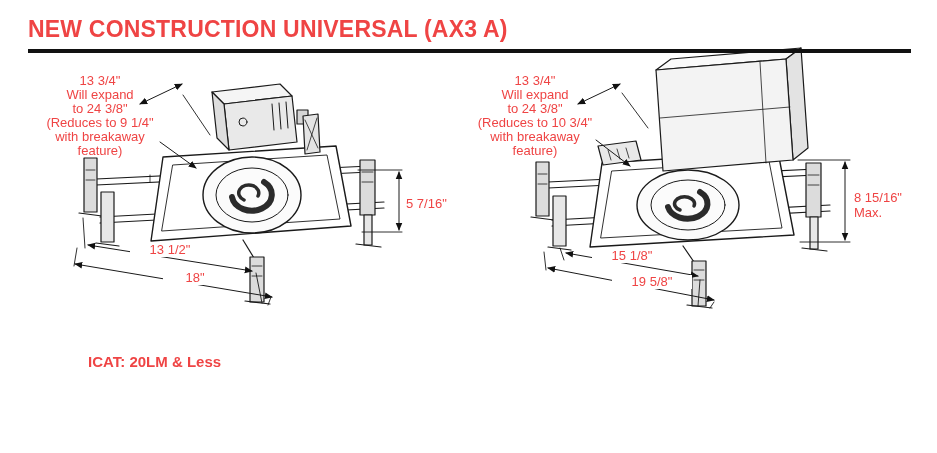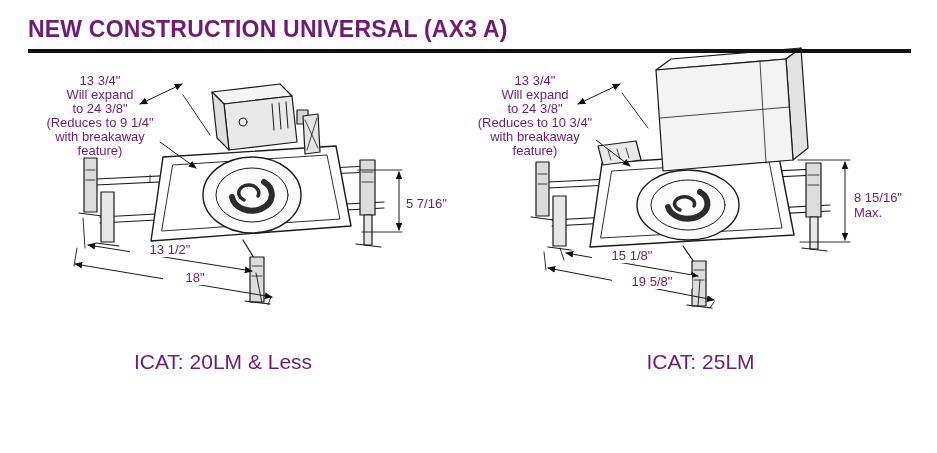--- a/index.html
+++ b/index.html
@@ -1,27 +1,27 @@
 <!DOCTYPE html>
 <html><head>
 <meta charset="utf-8">
 <style>
   * { margin:0; padding:0; box-sizing:border-box; }
   html,body { background:#ffffff; }
   .page {
     position:relative; width:937px; height:453px; background:#fff;
-    font-family:"Liberation Sans", sans-serif; color:#701a75; overflow:hidden;
+    font-family:"Liberation Sans", sans-serif; color:#ef4444; overflow:hidden;
   }
   .abs { position:absolute; }
   .title { left:28px; top:16px; font-size:23px; font-weight:700; letter-spacing:.2px; white-space:nowrap; }
   .rule { left:28px; top:49px; width:883px; height:4px; background:#111; }
   .note { width:136px; text-align:center; font-size:13px; line-height:14px; }
   .dimlabel { font-size:13px; line-height:14px; background:#fff; padding:0 2px; text-align:center; white-space:nowrap; }
   .dimside { font-size:13px; line-height:15px; text-align:left; white-space:nowrap; }
-  .caption { font-weight:400; font-size:21px; line-height:23px; text-align:center; white-space:nowrap; }
+  .caption { font-weight:700; font-size:15px; line-height:23px; white-space:nowrap; }
   svg.art { position:absolute; left:0; top:0; }
 </style>
 </head>
 <body>
 
 <div class="page">
 
   <svg class="art" width="937" height="453" viewBox="0 0 937 453">
     <defs>
       <marker id="arrow" viewBox="0 0 10 10" refX="9" refY="5" markerWidth="8" markerHeight="8" orient="auto-start-reverse">
@@ -186,17 +186,14 @@
     <div>(Reduces to 10 3/4"</div>
     <div>with breakaway</div>
     <div>feature)</div>
   </div>
   <div class="abs dimside" style="left:854px; top:190px;">
     <div>8 15/16"</div>
     <div>Max.</div>
   </div>
   <div class="abs dimlabel" style="left:592px; top:249px; width:80px;">15 1/8"</div>
   <div class="abs dimlabel" style="left:612px; top:275px; width:80px;">19 5/8"</div>
-  <div class="abs caption" style="left:598px; top:350px; width:205px;">
-    <div>ICAT: 25LM</div>
-  </div>
 
 </div>
 
 </body></html>

